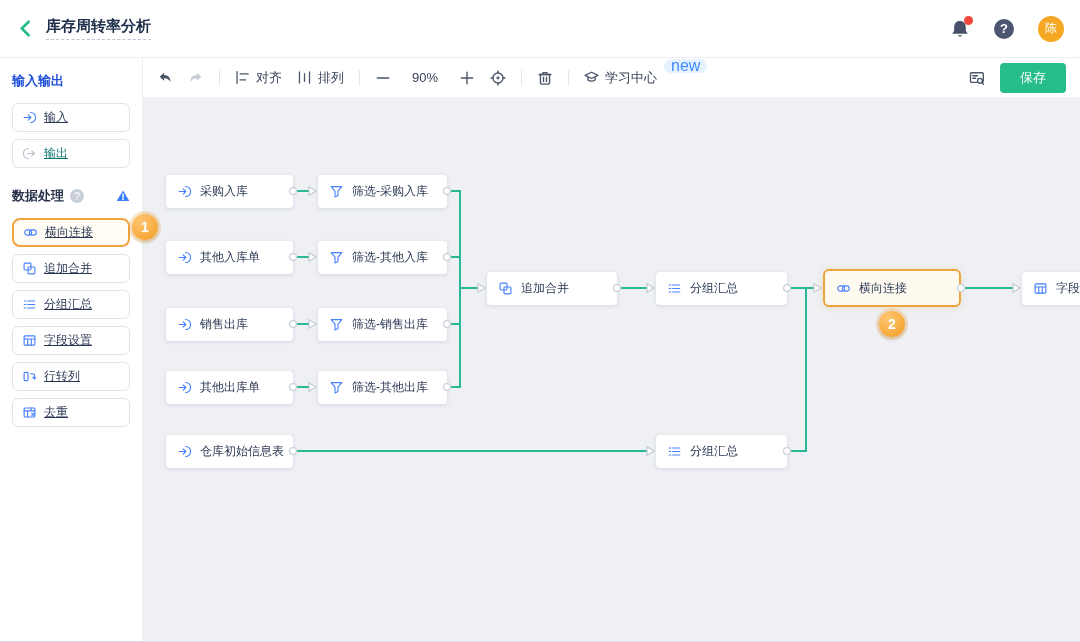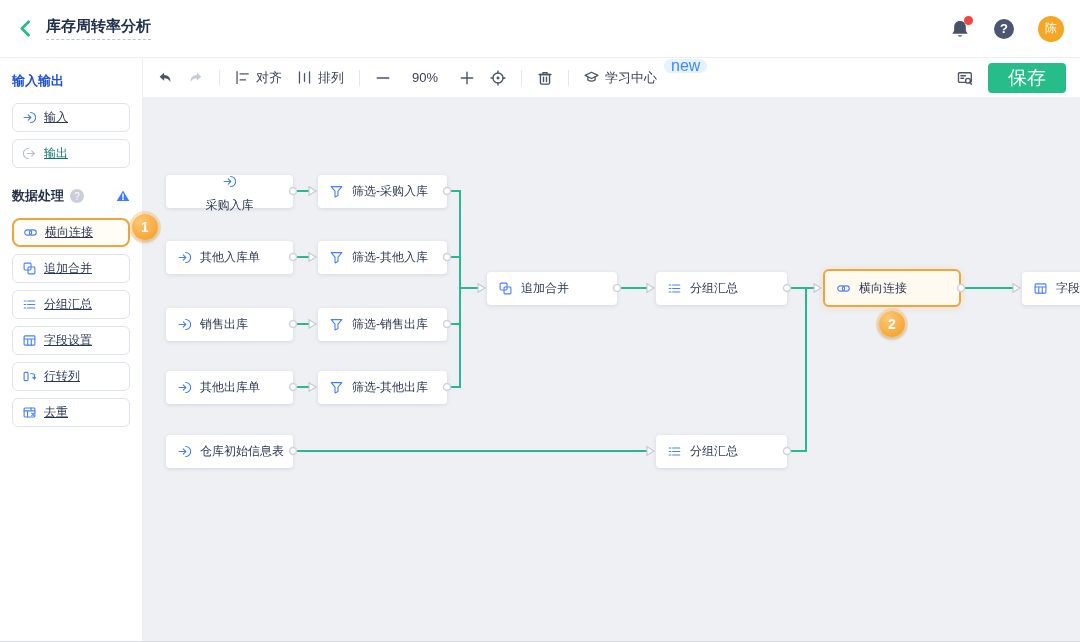--- a/index.html
+++ b/index.html
@@ -32,21 +32,21 @@
   
   .toolbar{position:absolute;left:143px;top:58px;right:0;height:39px;background:#fff;display:flex;align-items:center;padding:0 14px;box-sizing:border-box;gap:15px;font-size:13px;color:#39435a;}
   .tbtn{display:inline-flex;align-items:center;color:#4a5568;font-size:16px;cursor:pointer;}
   .tbtn.disabled{color:#c6ccd5;cursor:default;}
   .tgroup{display:inline-flex;align-items:flex-start;gap:6px;cursor:pointer;}
   .tgroup .icon{font-size:15px;display:inline-flex;margin-top:1px;color:#4a5568;}
   .sep{width:1px;height:16px;background:#e4e7ec;}
   .zoom-label{width:38px;text-align:center;cursor:pointer;}
   .newbadge{background:#e6f2ff;color:#3e8bff;font-size:16px;line-height:14px;padding:0 7px;border-radius:8px;position:relative;top:-10px;margin-left:1px;}
   .spacer{flex:1;}
-  .save-btn{background:var(--green);color:#fff;font-size:19px;height:30px;padding:0 20px;border:none;border-radius:4px;display:flex;align-items:center;cursor:pointer;font-family:inherit;text-align:center;}
+  .save-btn{background:var(--green);color:#fff;font-size:13px;height:30px;padding:0 20px;border:none;border-radius:4px;display:flex;align-items:center;cursor:pointer;font-family:inherit;text-align:center;}
 
   
   .canvas{position:absolute;left:143px;top:97px;right:0;bottom:0;background:#eef0f4;overflow:hidden;}
   #edge-layer,#port-layer{position:absolute;left:0;top:0;pointer-events:none;}
   #edge-layer{z-index:0;}
   #port-layer{z-index:3;}
   .node{position:absolute;z-index:2;background:#fff;border-radius:4px;box-shadow:0 1px 4px rgba(31,45,70,.12);display:flex;align-items:center;gap:9px;padding:0 12px;font-size:12px;color:#2b3854;box-sizing:border-box;cursor:pointer;white-space:nowrap;}
   .node .icon{color:var(--blue);display:inline-flex;font-size:13px;}
   .node.sel{border:2px solid var(--orange);background:#fffaf0;border-radius:6px;box-shadow:0 1px 6px rgba(240,164,62,.25);}
 
@@ -289,21 +289,21 @@
         <circle cx="304" cy="94" r="3.5" fill="#fff" stroke="#ced4dc" stroke-width="1.5"></circle>
         <circle cx="304" cy="160" r="3.5" fill="#fff" stroke="#ced4dc" stroke-width="1.5"></circle>
         <circle cx="304" cy="227" r="3.5" fill="#fff" stroke="#ced4dc" stroke-width="1.5"></circle>
         <circle cx="304" cy="290" r="3.5" fill="#fff" stroke="#ced4dc" stroke-width="1.5"></circle>
         <circle cx="474" cy="191" r="3.5" fill="#fff" stroke="#ced4dc" stroke-width="1.5"></circle>
         <circle cx="644" cy="191" r="3.5" fill="#fff" stroke="#ced4dc" stroke-width="1.5"></circle>
         <circle cx="818" cy="191" r="3.5" fill="#fff" stroke="#ced4dc" stroke-width="1.5"></circle>
         <circle cx="150" cy="354" r="3.5" fill="#fff" stroke="#ced4dc" stroke-width="1.5"></circle>
         <circle cx="644" cy="354" r="3.5" fill="#fff" stroke="#ced4dc" stroke-width="1.5"></circle>
       </svg>
-  <div class="node" style="left: 23px; top: 78px; width: 127px; height: 33px; flex-direction: column;">
+  <div class="node" style="left: 23px; top: 78px; width: 127px; height: 33px;">
         <span class="icon">
           <svg viewBox="0 0 14 14" width="1em" height="1em" fill="none" stroke="currentColor" stroke-width="1.2" stroke-linecap="round" stroke-linejoin="round">
             <path d="M8.2 1.6a5.4 5.4 0 0 1 0 10.8"></path>
             <path d="M1.2 7h7"></path>
             <path d="M5.6 4.2 8.4 7 5.6 9.8"></path>
           </svg>
         </span>
         <span>采购入库</span>
       </div>
       <div class="node" style="left: 23px; top: 144px; width: 127px; height: 33px;">

